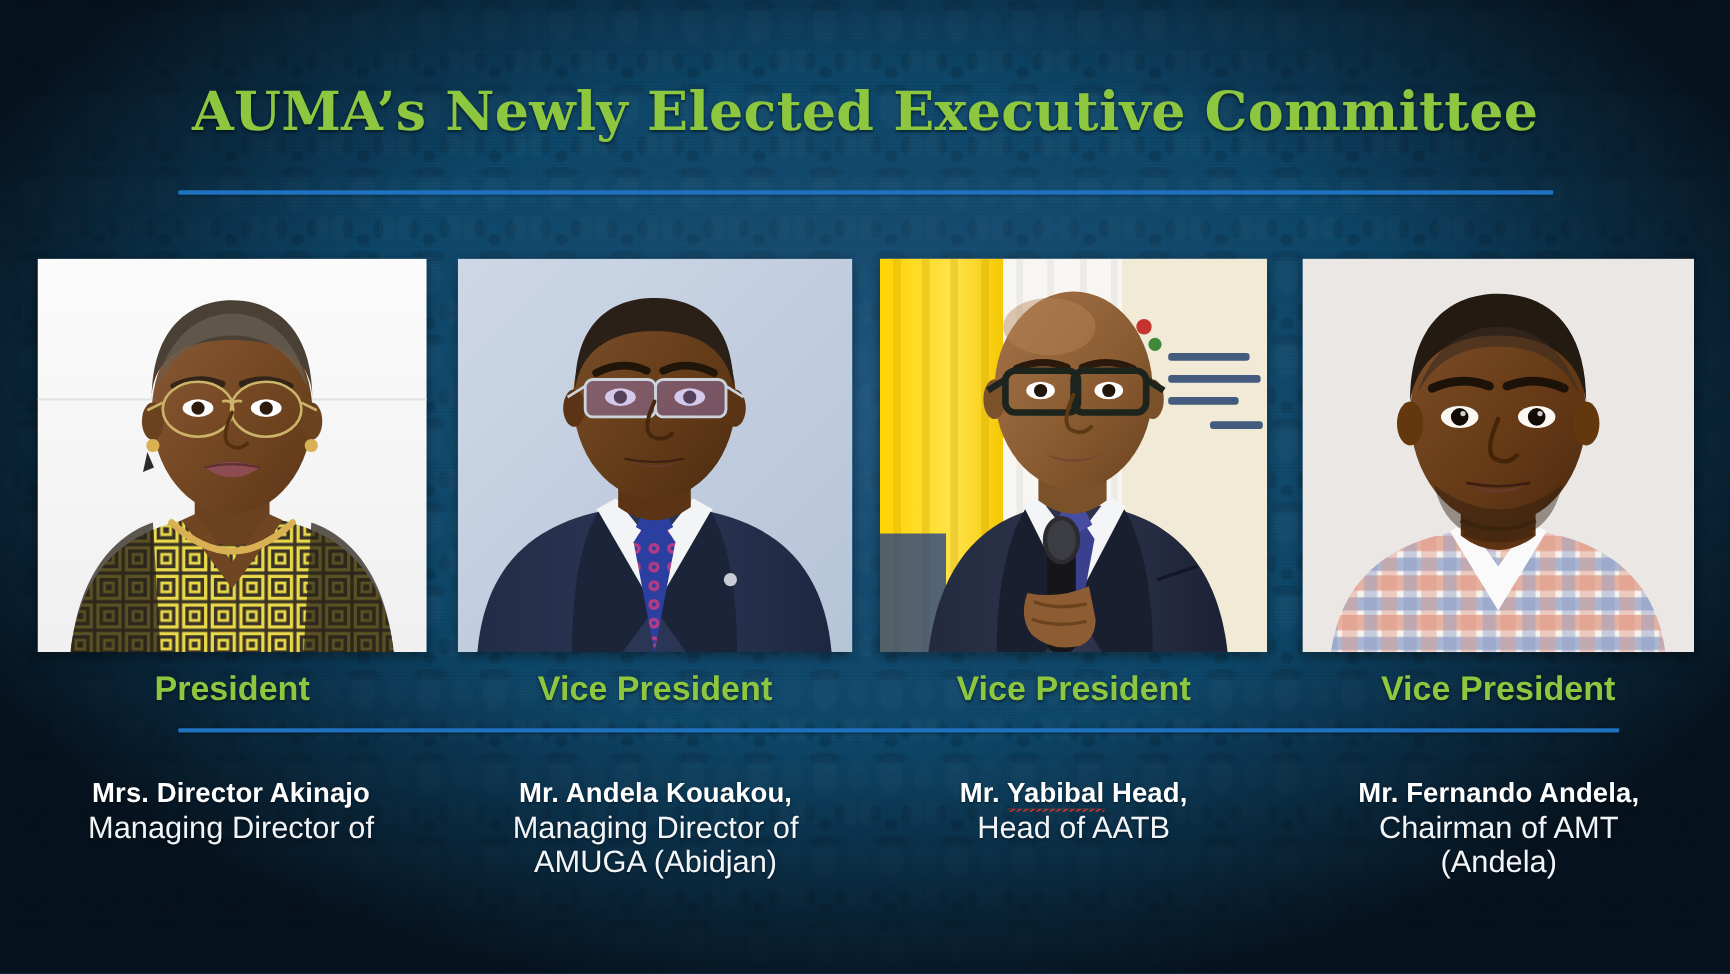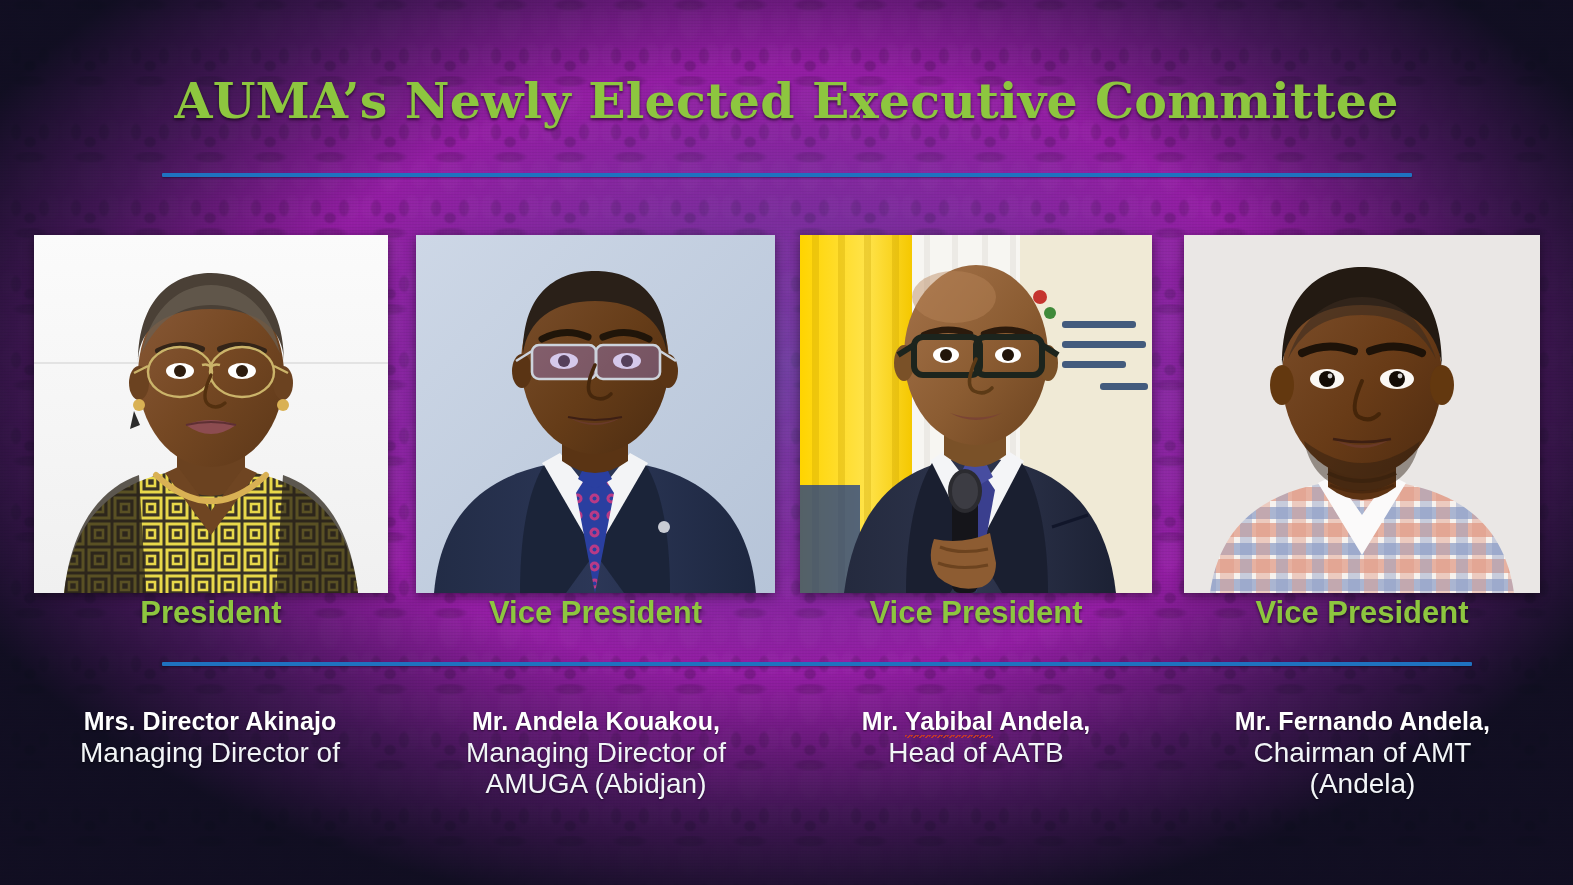--- a/index.html
+++ b/index.html
@@ -7,21 +7,21 @@
   body {
     width:1573px; height:885px;
     font-family:"Liberation Sans", sans-serif;
     overflow:hidden;
     position:relative;
   }
 
   
   #slide {
     position:absolute; inset:0;
-    background:#a21caf;
+    background:#0c4a6e;
     overflow:hidden;
   }
   
   #tex-a, #tex-b, #tex-c, #vignette {
     position:absolute; inset:0; pointer-events:none;
   }
   #tex-a {
     background-image:
       radial-gradient(ellipse 22px 34px at 30px 22px, rgba(255,255,255,.030) 0 40%, transparent 62%),
       radial-gradient(ellipse 13px 20px at 8px 55px, rgba(255,255,255,.022) 0 45%, transparent 66%),
@@ -81,21 +81,21 @@
   }
   .card { position:absolute; top:0; height:358px; overflow:hidden;
           box-shadow:0 3px 10px rgba(0,0,0,.45); }
   #card-1 { left:34px;   width:354px; }
   #card-2 { left:416px;  width:359px; }
   #card-3 { left:800px;  width:352px; }
   #card-4 { left:1184px; width:356px; }
   .card svg { display:block; width:100%; height:100%; }
 
   
-  #roles { position:absolute; left:0; top:595px; width:1379px; height:46px; }
+  #roles { position:absolute; left:0; top:608px; width:1379px; height:46px; }
   .role {
     position:absolute; top:0;
     text-align:center;
     font-family:"Liberation Sans", sans-serif;
     font-weight:700;
     font-size:31px;
     color:#8DC63F;
     text-shadow:0 2px 3px rgba(0,0,0,.5);
     white-space:nowrap;
   }
@@ -458,21 +458,21 @@
     </div>
 
     <div class="person" id="person-2">
       <div class="p-name">Mr. Andela Kouakou,</div>
       <div class="p-line">Managing Director of</div>
       <div class="p-line">AMUGA (Abidjan)</div>
     </div>
 
     <div class="person" id="person-3">
       <div class="p-name misspelled-partial">
-        <span>Mr. </span><span class="misspelled">Yabibal</span><span> Andela,</span>
+        <span>Mr. </span><span class="misspelled">Yabibal</span><span> Head,</span>
       </div>
       <div class="p-line">Head of AATB</div>
     </div>
 
     <div class="person" id="person-4">
       <div class="p-name">Mr. Fernando Andela,</div>
       <div class="p-line">Chairman of AMT</div>
       <div class="p-line">(Andela)</div>
     </div>
   </div>

